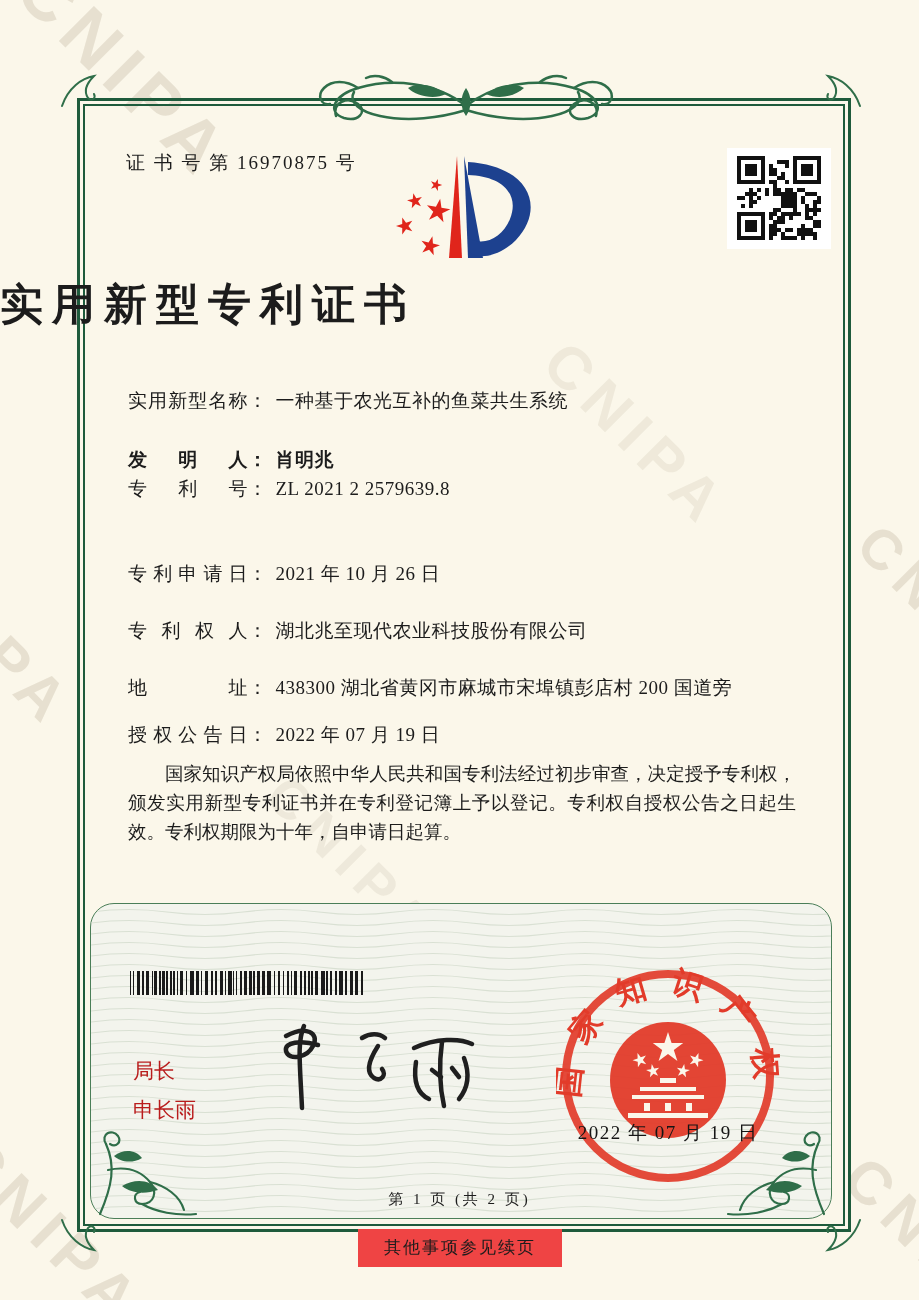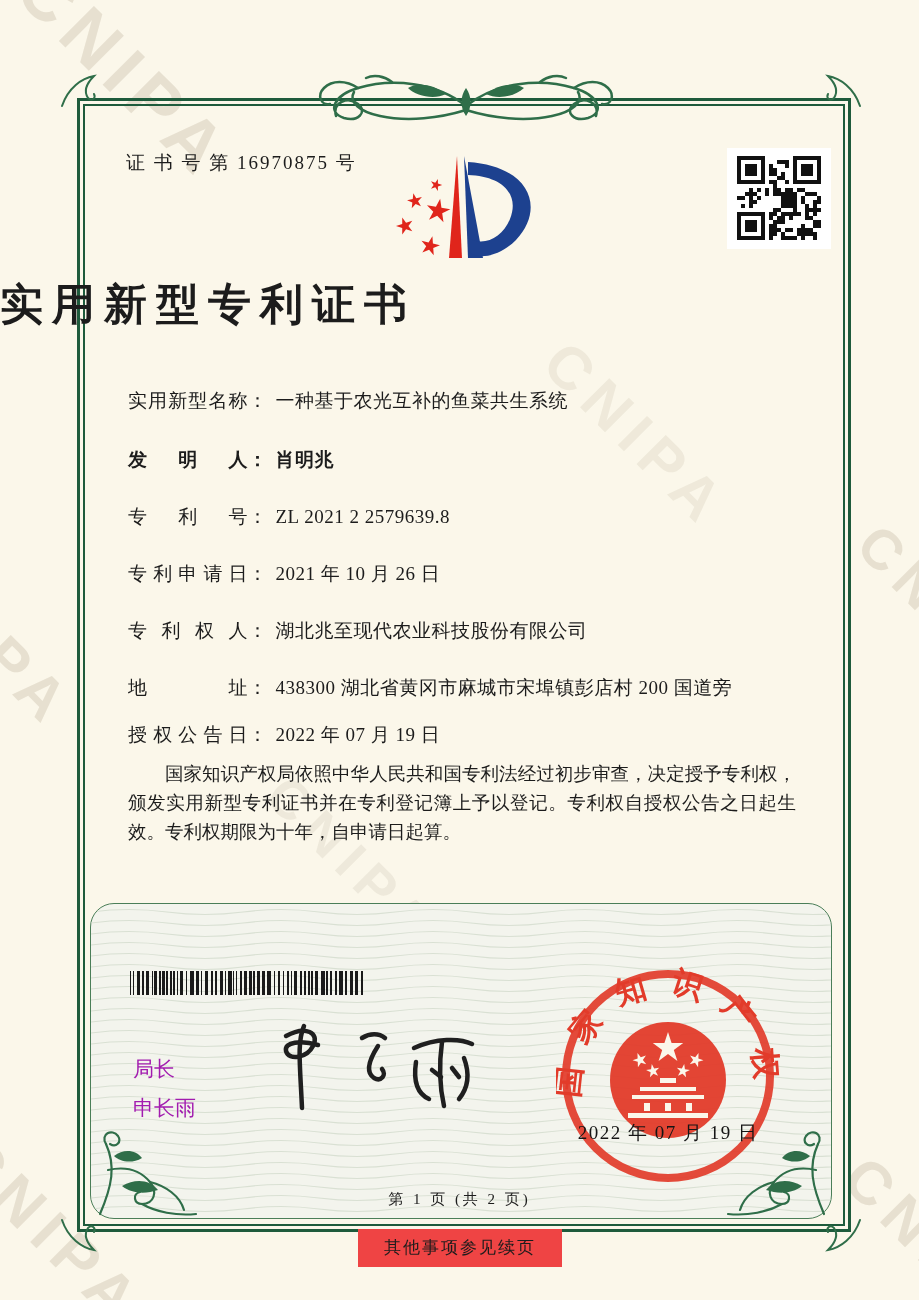--- a/index.html
+++ b/index.html
@@ -43,21 +43,21 @@
   .qr-box{left:727px;top:148px;width:104px;height:101px;background:#ffffff;z-index:3;}
   .qr-box svg{position:absolute;left:10px;top:8px;}
   .title{
     left:0;right:0;top:276px;text-align:left;font-size:43px;font-weight:bold;
     letter-spacing:9px;z-index:3;
   }
   
   .frow{left:128px;font-size:19px;letter-spacing:.5px;z-index:3;white-space:nowrap;}
   .flabel{display:inline-block;width:120px;text-align:justify;text-align-last:justify;}
   .fcolon{display:inline-block;margin-right:8px;}
-  .r1{top:388px;} .r2{top:447px;font-weight:bold;} .r3{top:504px;} .r4{top:561px;}
+  .r1{top:388px;} .r2{top:447px;font-weight:bold;} .r3{top:476px;} .r4{top:561px;}
   .r5{top:618px;} .r6{top:675px;} .r7{top:722px;}
   .grant-no{position:absolute;left:350px;top:0;white-space:nowrap;}
   .r7{width:666px;}
   
   .paras{left:128px;top:760px;width:668px;font-size:18.5px;line-height:29px;
     text-align:justify;z-index:3;}
   .paras p{margin:0;text-indent:2em;}
   
   .panel{
     left:90px;top:903px;width:742px;height:316px;box-sizing:border-box;
@@ -65,22 +65,22 @@
     overflow:hidden;z-index:2;
   }
   .panel svg.waves{position:absolute;left:0;top:0;}
   .floral{z-index:4;}
   .floral-l{left:92px;top:1126px;}
   .floral-r{left:712px;top:1126px;transform:scaleX(-1);}
   
   .barcode{left:130px;top:971px;z-index:4;}
   .director{
     left:133px;top:1051px;z-index:4;
-    font-family:Liberation Mono, monospace;
-    font-size:21px;line-height:39px;color:#a21caf;
+    font-family:Liberation Sans, sans-serif;
+    font-size:21px;line-height:39px;color:#b91c1c;
   }
   .signature{left:266px;top:1020px;z-index:4;}
   .seal{left:556px;top:964px;z-index:4;}
   .seal-date{
     left:556px;top:1120px;width:224px;text-align:center;font-size:19px;
     letter-spacing:1.5px;z-index:5;color:#151515;
   }
   .page-footer{left:0;right:0;top:1190px;text-align:center;font-size:15px;
     letter-spacing:3px;z-index:4;}
   .note-box{

